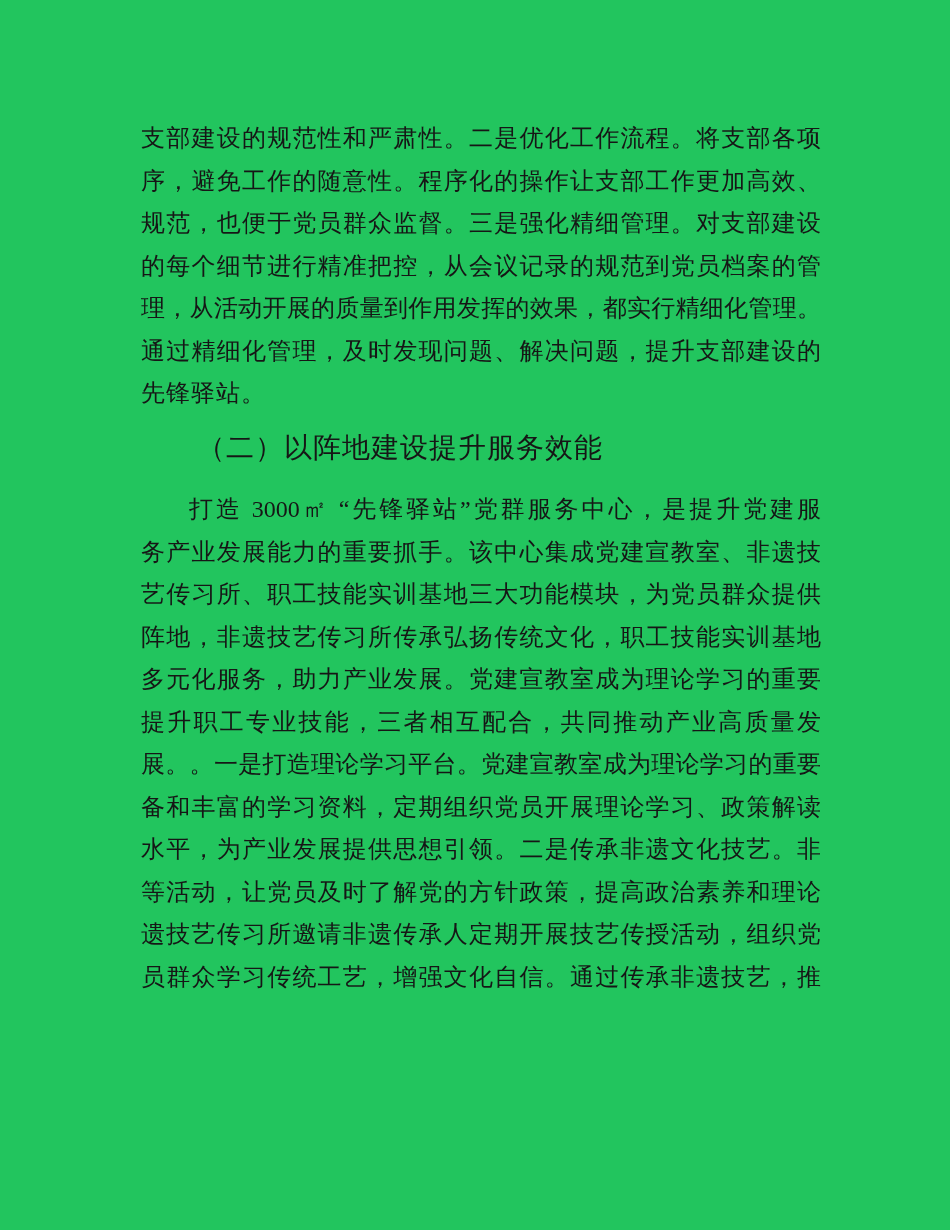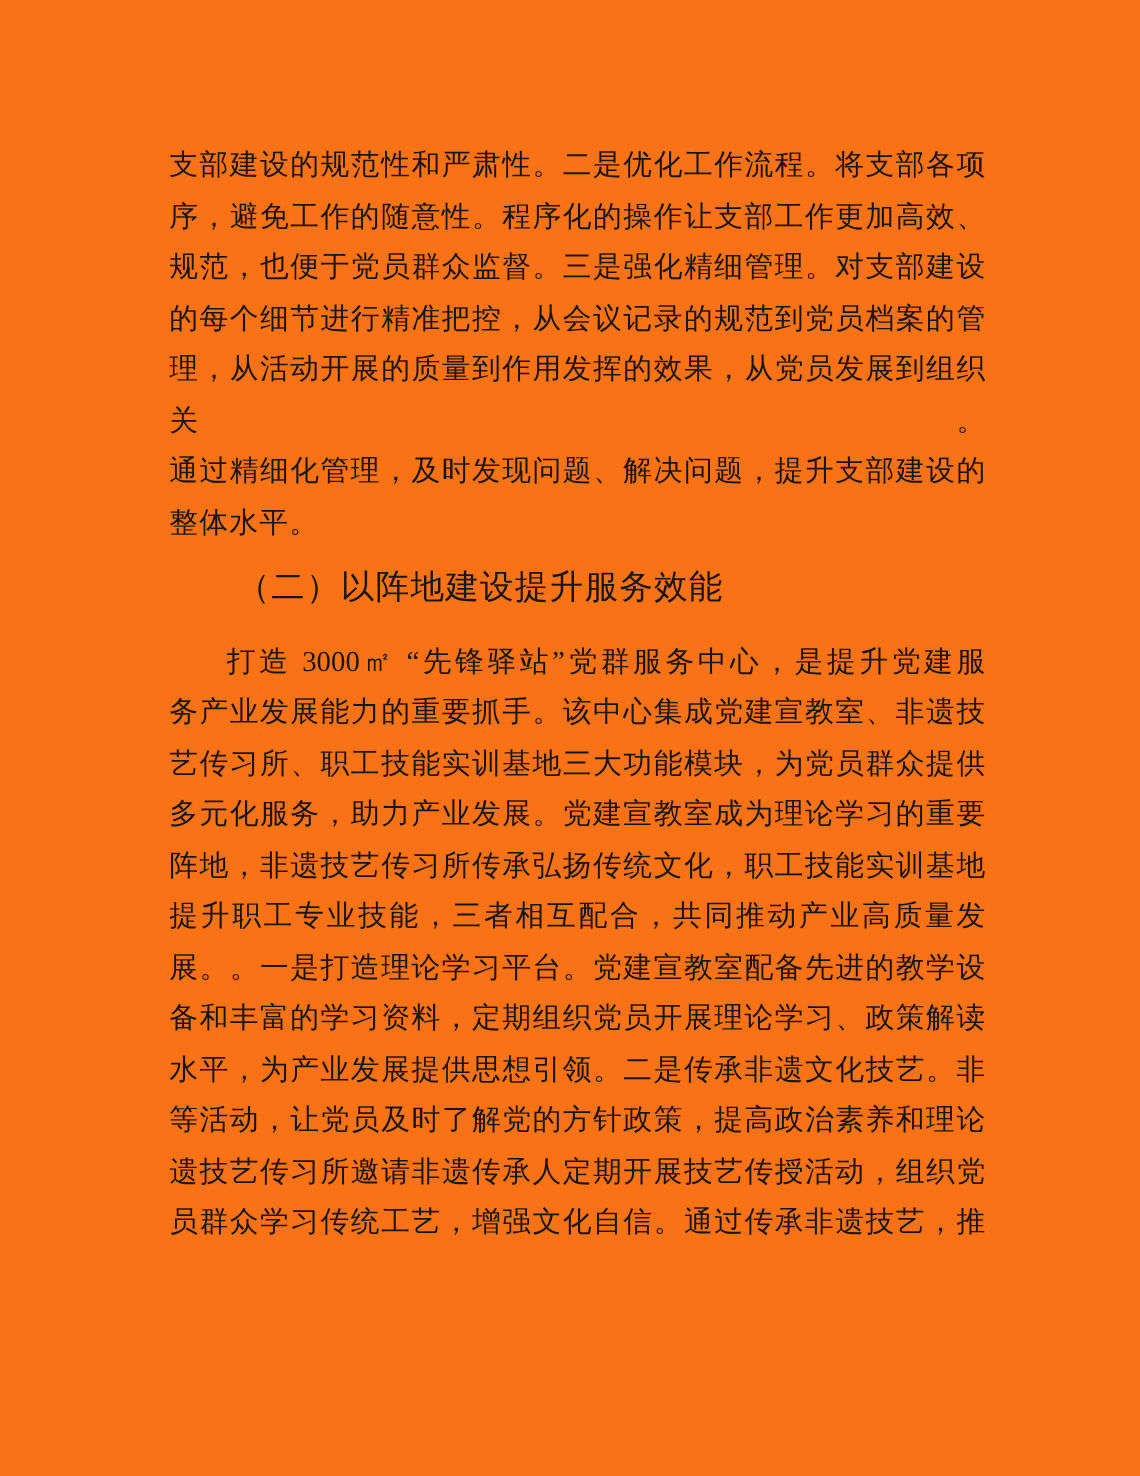--- a/index.html
+++ b/index.html
@@ -8,21 +8,21 @@
     background: #ffffff;
   }
   body {
     width: 950px;
     height: 1230px;
     overflow: hidden;
   }
   .page {
     width: 950px;
     height: 1230px;
-    background: #f97316;
+    background: #22c55e;
     box-sizing: border-box;
   }
   .text-block {
     box-sizing: border-box;
     padding: 117px 129px 0 141px;
     font-family: "Liberation Serif", "DejaVu Serif", serif;
     font-size: 24px;
     line-height: 42.5px;
     color: #161616;
     font-weight: 400;
@@ -58,35 +58,35 @@
 <body>
 
 <div class="page">
   <div class="text-block">
 
     <div class="para">
       <div class="line">支部建设的规范性和严肃性。二是优化工作流程。将支部各项</div>
       <div class="line">序，避免工作的随意性。程序化的操作让支部工作更加高效、</div>
       <div class="line">规范，也便于党员群众监督。三是强化精细管理。对支部建设</div>
       <div class="line">的每个细节进行精准把控，从会议记录的规范到党员档案的管</div>
-      <div class="line">理，从活动开展的质量到作用发挥的效果，从党员发展到组织关。</div>
+      <div class="line">理，从活动开展的质量到作用发挥的效果，都实行精细化管理。</div>
       <div class="line">通过精细化管理，及时发现问题、解决问题，提升支部建设的</div>
-      <div class="line last">整体水平。</div>
+      <div class="line last">先锋驿站。</div>
     </div>
 
     <div class="heading">（二）以阵地建设提升服务效能</div>
 
     <div class="para">
       <div class="line indent">打造 3000㎡ “先锋驿站”党群服务中心，是提升党建服</div>
       <div class="line">务产业发展能力的重要抓手。该中心集成党建宣教室、非遗技</div>
       <div class="line">艺传习所、职工技能实训基地三大功能模块，为党员群众提供</div>
+      <div class="line">阵地，非遗技艺传习所传承弘扬传统文化，职工技能实训基地</div>
       <div class="line">多元化服务，助力产业发展。党建宣教室成为理论学习的重要</div>
-      <div class="line">阵地，非遗技艺传习所传承弘扬传统文化，职工技能实训基地</div>
       <div class="line">提升职工专业技能，三者相互配合，共同推动产业高质量发</div>
-      <div class="line">展。。一是打造理论学习平台。党建宣教室配备先进的教学设</div>
+      <div class="line">展。。一是打造理论学习平台。党建宣教室成为理论学习的重要</div>
       <div class="line">备和丰富的学习资料，定期组织党员开展理论学习、政策解读</div>
       <div class="line">水平，为产业发展提供思想引领。二是传承非遗文化技艺。非</div>
       <div class="line">等活动，让党员及时了解党的方针政策，提高政治素养和理论</div>
       <div class="line">遗技艺传习所邀请非遗传承人定期开展技艺传授活动，组织党</div>
       <div class="line">员群众学习传统工艺，增强文化自信。通过传承非遗技艺，推</div>
     </div>
 
   </div>
 </div>
 

